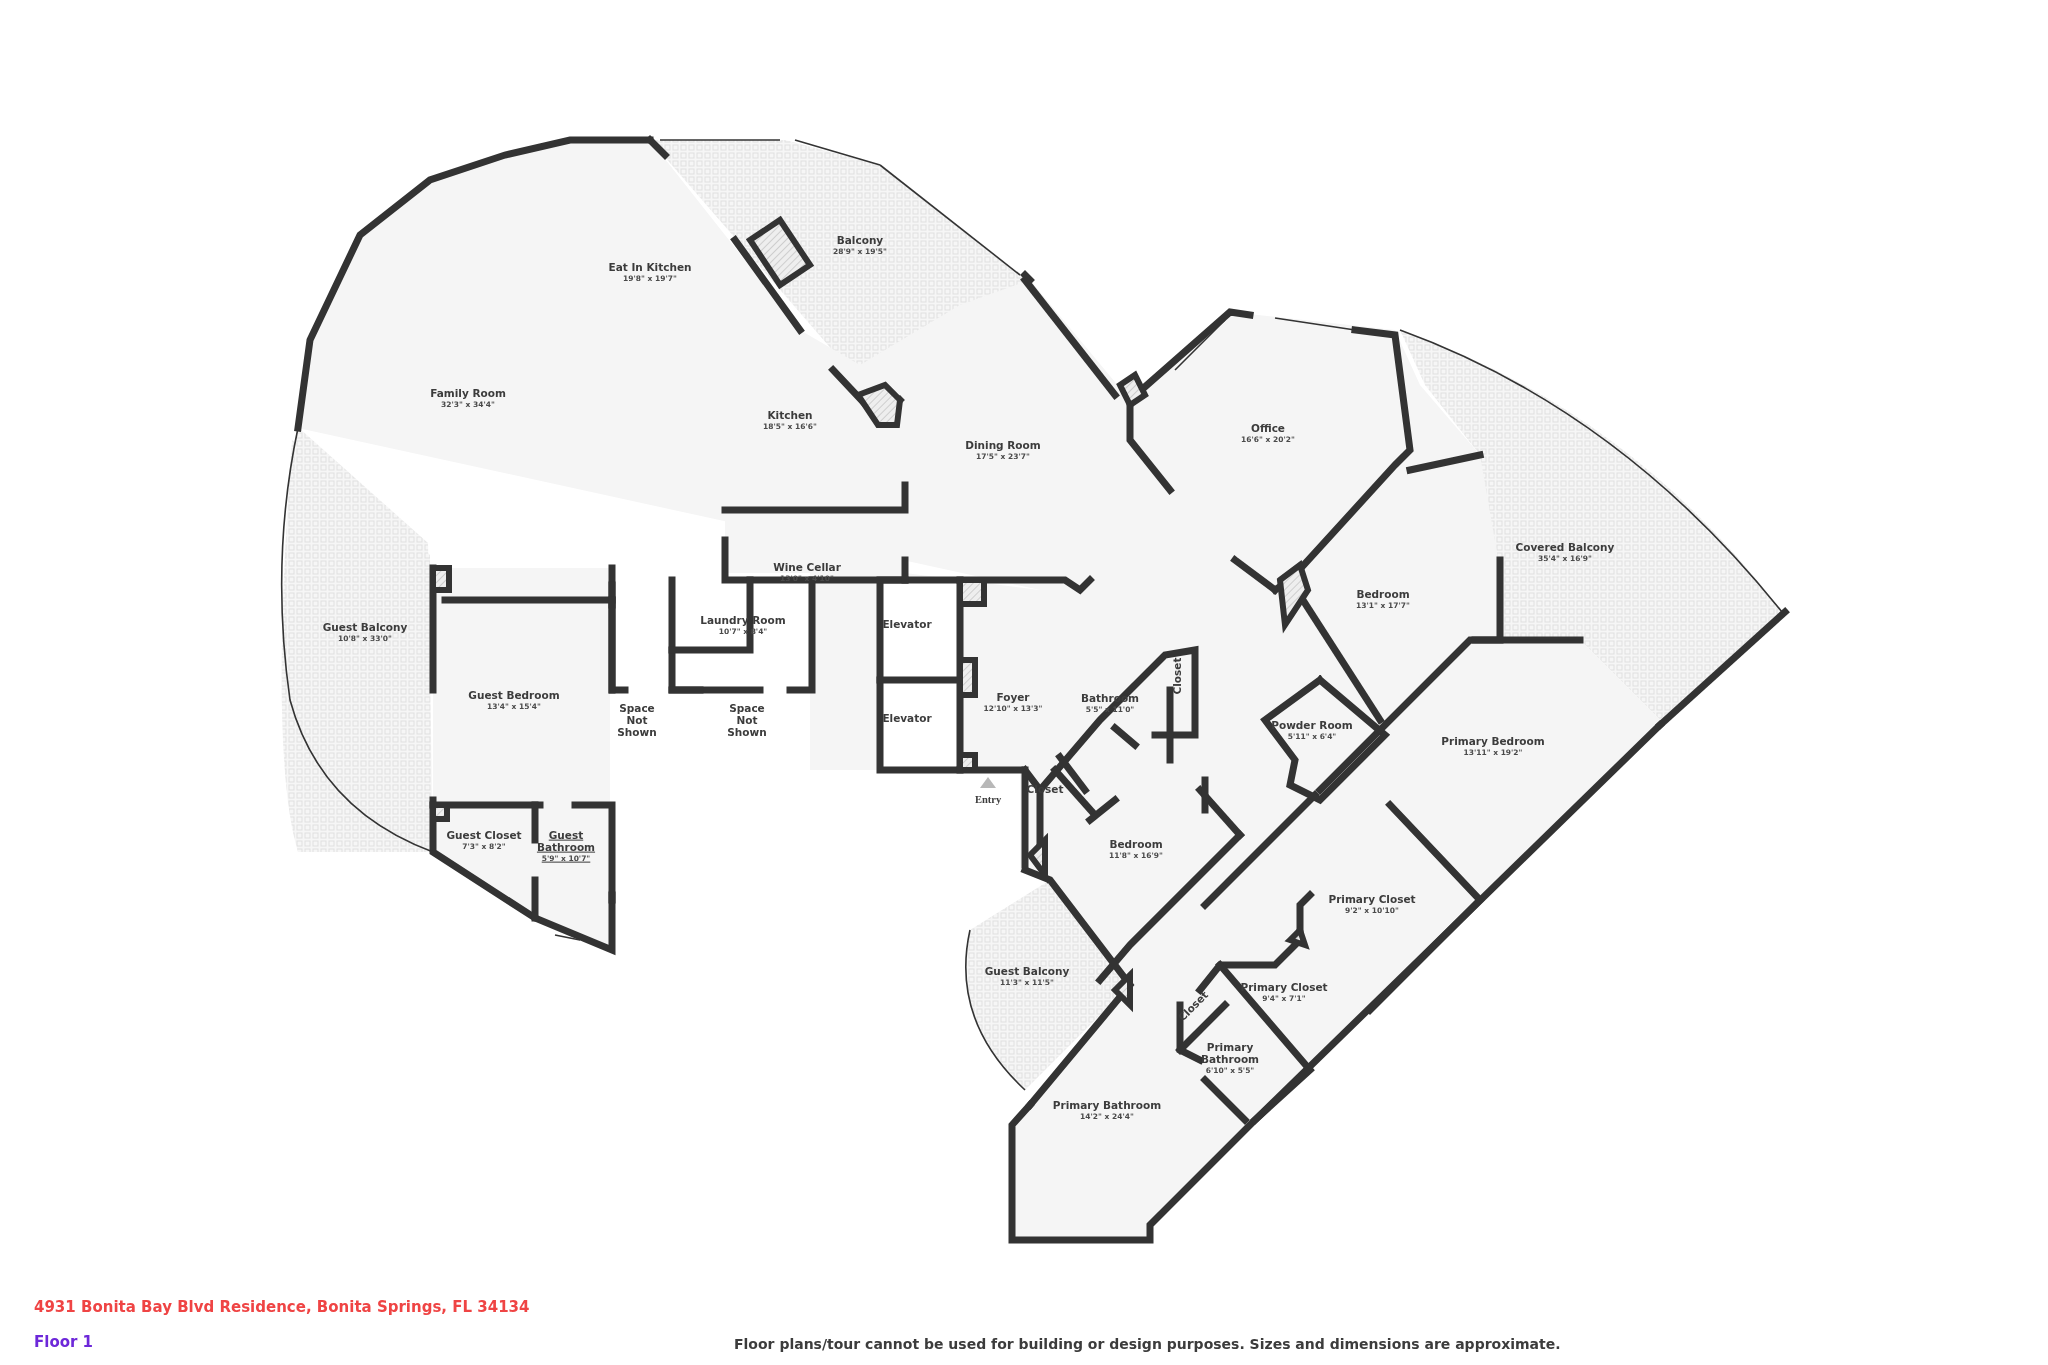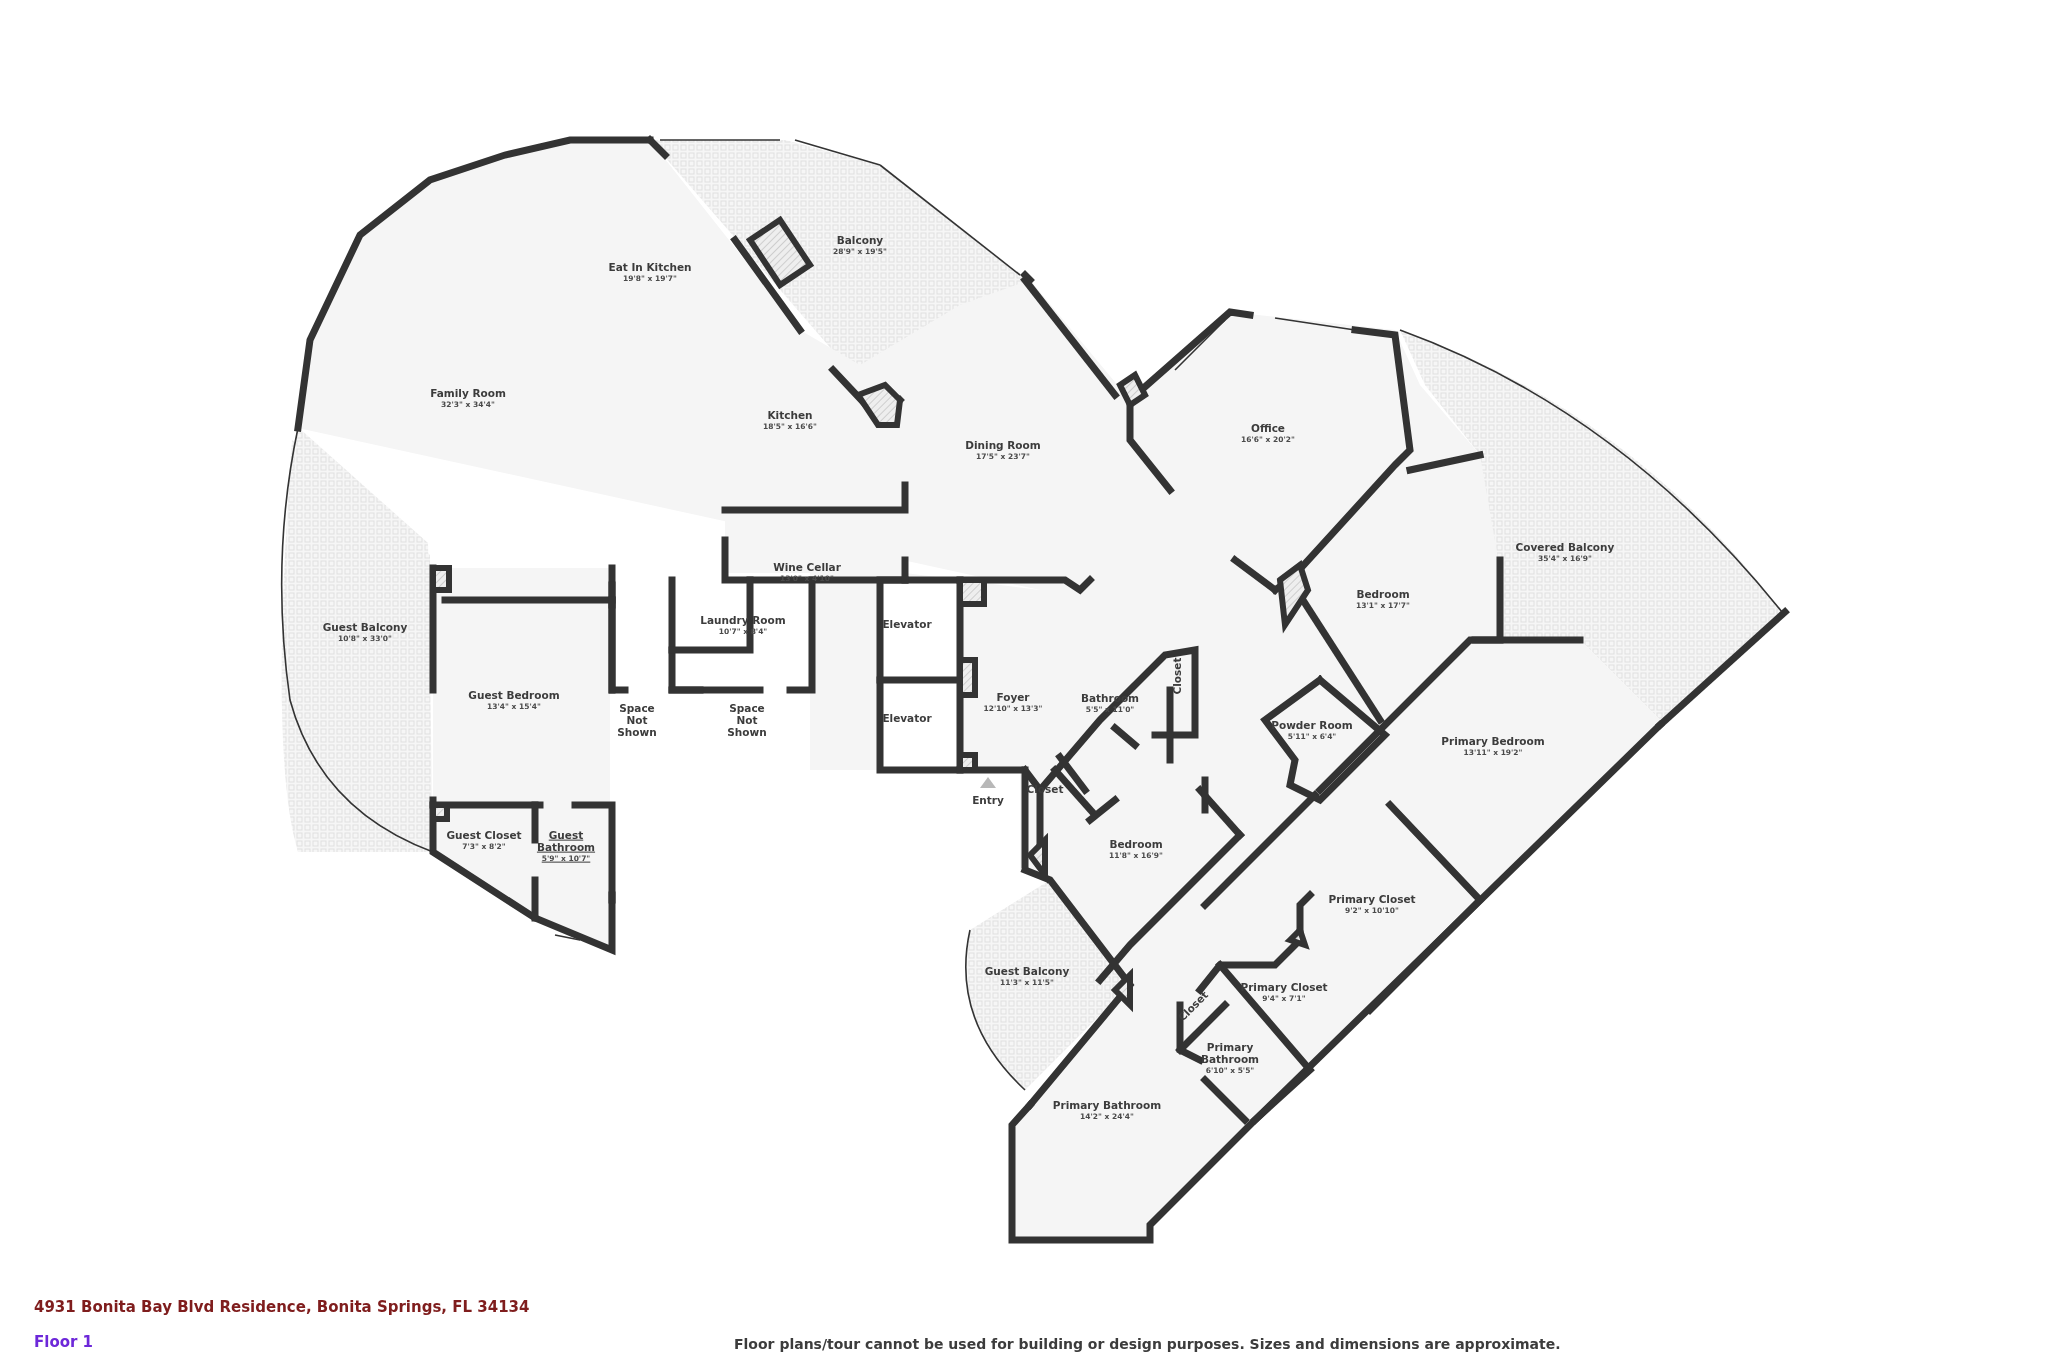--- a/index.html
+++ b/index.html
@@ -13,21 +13,21 @@
     .hatch { fill: url(#hatch); stroke: #333333; stroke-width: 6; }
     .room-label { position: absolute; transform: translate(-50%, -50%); text-align: center;
                   white-space: nowrap; line-height: 1.15; }
     .room-name { font-size: 10.5px; font-weight: bold; color: #3c3c3c; display: block; }
     .room-dim { font-size: 7.5px; font-weight: bold; color: #4a4a4a; display: block; margin-top: 2px; }
     .rot { transform: translate(-50%, -50%) rotate(-90deg); }
     .rot45 { transform: translate(-50%, -50%) rotate(-45deg); }
     .entry-mark { position: absolute; width: 0; height: 0;
                   border-left: 8px solid transparent; border-right: 8px solid transparent;
                   border-bottom: 11px solid #b8b8b8; }
-    .footer-title { position: absolute; left: 34px; top: 1298px; font-size: 15px; font-weight: bold; color: #7f1d1d; }
+    .footer-title { position: absolute; left: 34px; top: 1298px; font-size: 15px; font-weight: bold; color: #ef4444; }
     .footer-floor { position: absolute; left: 34px; top: 1333px; font-size: 15px; font-weight: bold; color: #6d28d9; }
     .footer-disclaimer { position: absolute; left: 734px; top: 1336px; font-size: 14px; font-weight: bold; color: #3c3c3c; }
   </style>
 </head>
 <body>
 
 <svg id="plan" viewBox="0 0 2048 1365" xmlns="http://www.w3.org/2000/svg">
   <defs>
     <pattern id="balc" width="8" height="8" patternUnits="userSpaceOnUse">
       <rect width="8" height="8" fill="#f6f6f6"></rect>
@@ -274,19 +274,19 @@
 <div class="room-label" style="left:1230px; top:1058px; width:60px; white-space:normal;">
   <span class="room-name">Primary Bathroom</span>
   <span class="room-dim">6'10" x 5'5"</span>
 </div>
 <div class="room-label" style="left:1107px; top:1110px;">
   <span class="room-name">Primary Bathroom</span>
   <span class="room-dim">14'2" x 24'4"</span>
 </div>
 
 <div class="entry-mark" style="left:980px; top:777px;"></div>
-<div class="room-label" style="left:988px; top:800px;">
+<div class="room-label" style="left:988px; top:800px;font-family:Liberation Serif, serif;">
   <span class="room-name">Entry</span>
 </div>
 
 <div class="footer-title">4931 Bonita Bay Blvd Residence, Bonita Springs, FL 34134</div>
 <div class="footer-floor">Floor 1</div>
 <div class="footer-disclaimer">Floor plans/tour cannot be used for building or design purposes. Sizes and dimensions are approximate.</div>
 
 </body></html>

